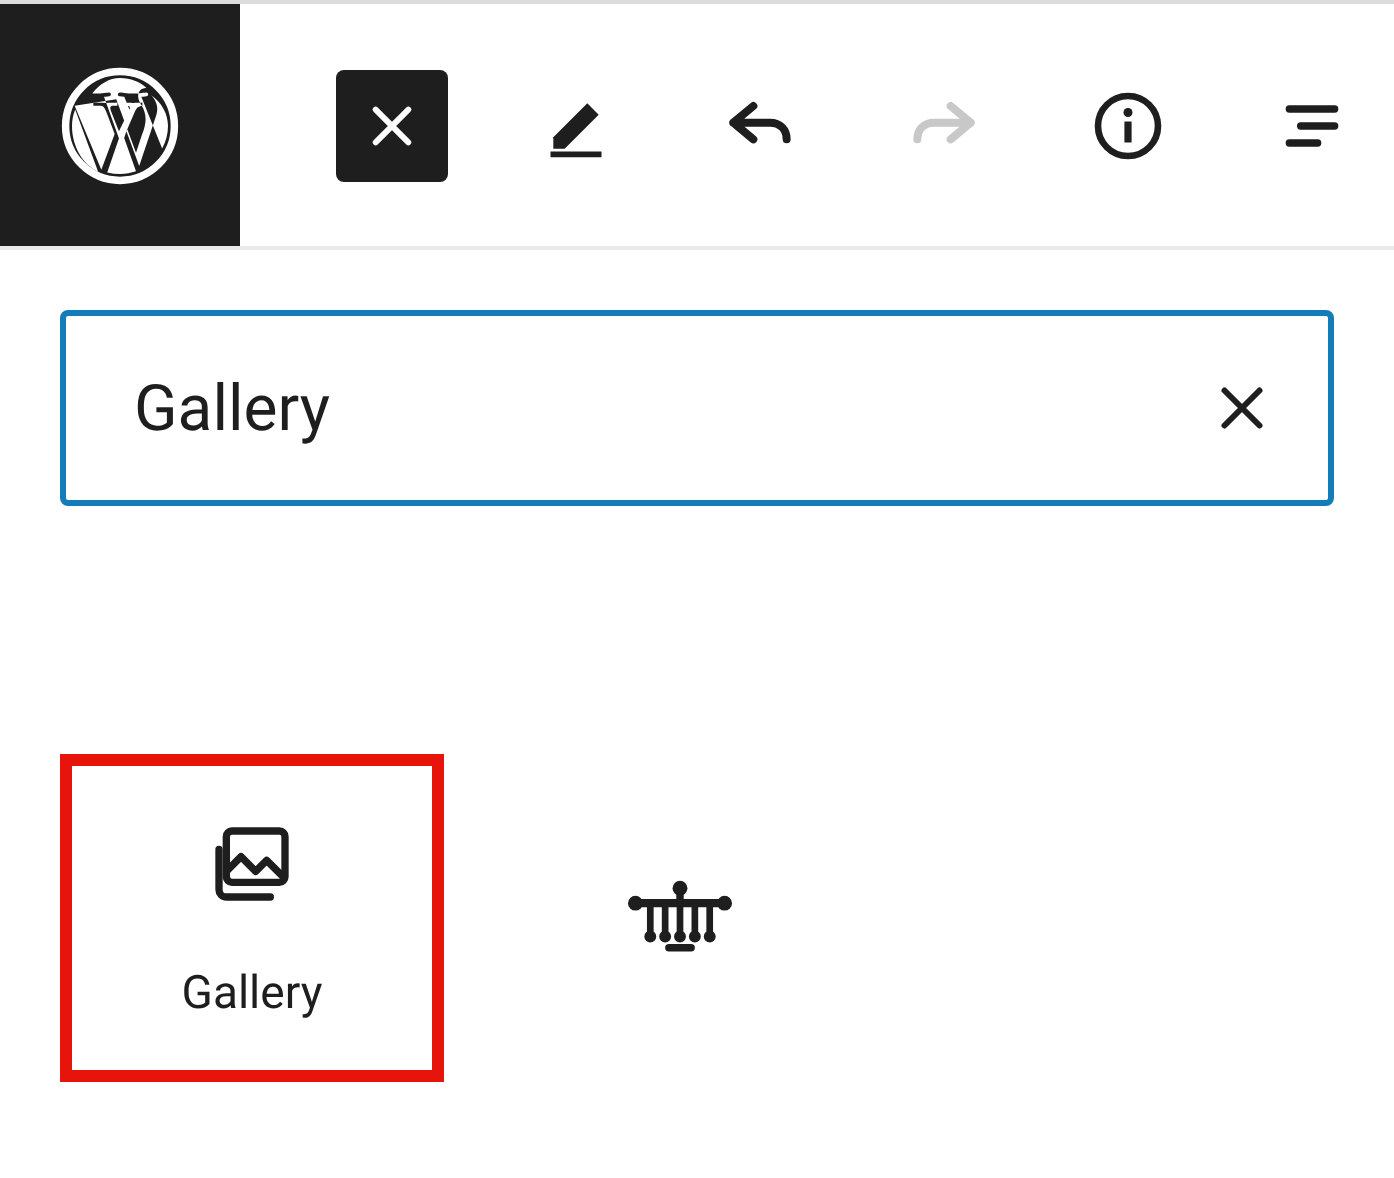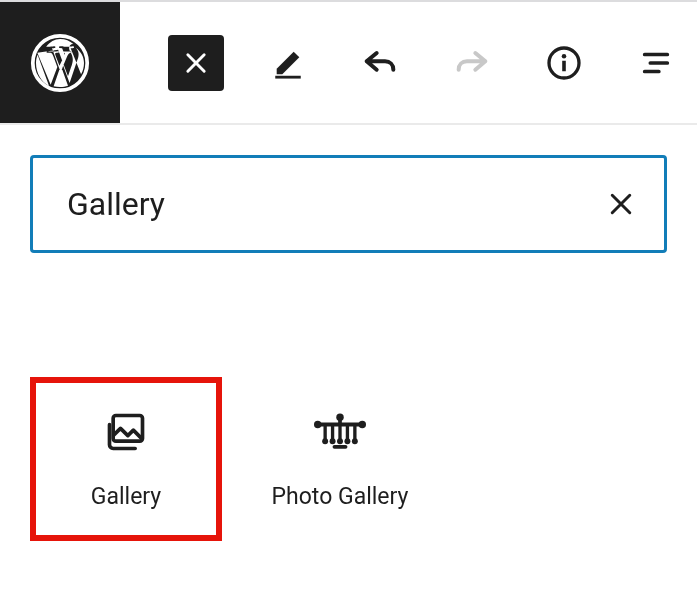--- a/index.html
+++ b/index.html
@@ -186,15 +186,14 @@
         <circle cx="6" cy="15" r="1.6" fill="#1e1e1e"></circle>
         <circle cx="10" cy="15" r="1.6" fill="#1e1e1e"></circle>
         <circle cx="14" cy="15" r="1.6" fill="#1e1e1e"></circle>
         <circle cx="18" cy="15" r="1.6" fill="#1e1e1e"></circle>
         <circle cx="22" cy="15" r="1.6" fill="#1e1e1e"></circle>
         <circle cx="14" cy="2" r="2" fill="#1e1e1e"></circle>
         <path d="M14 2 L14 6" stroke="#1e1e1e" stroke-width="2"></path>
         <path d="M11 18 L17 18" stroke="#1e1e1e" stroke-width="2" stroke-linecap="round"></path>
       </svg>
     </div>
-    <span class="block-label">Photo Gallery</span>
   </div>
 </div>
 
 </body></html>

